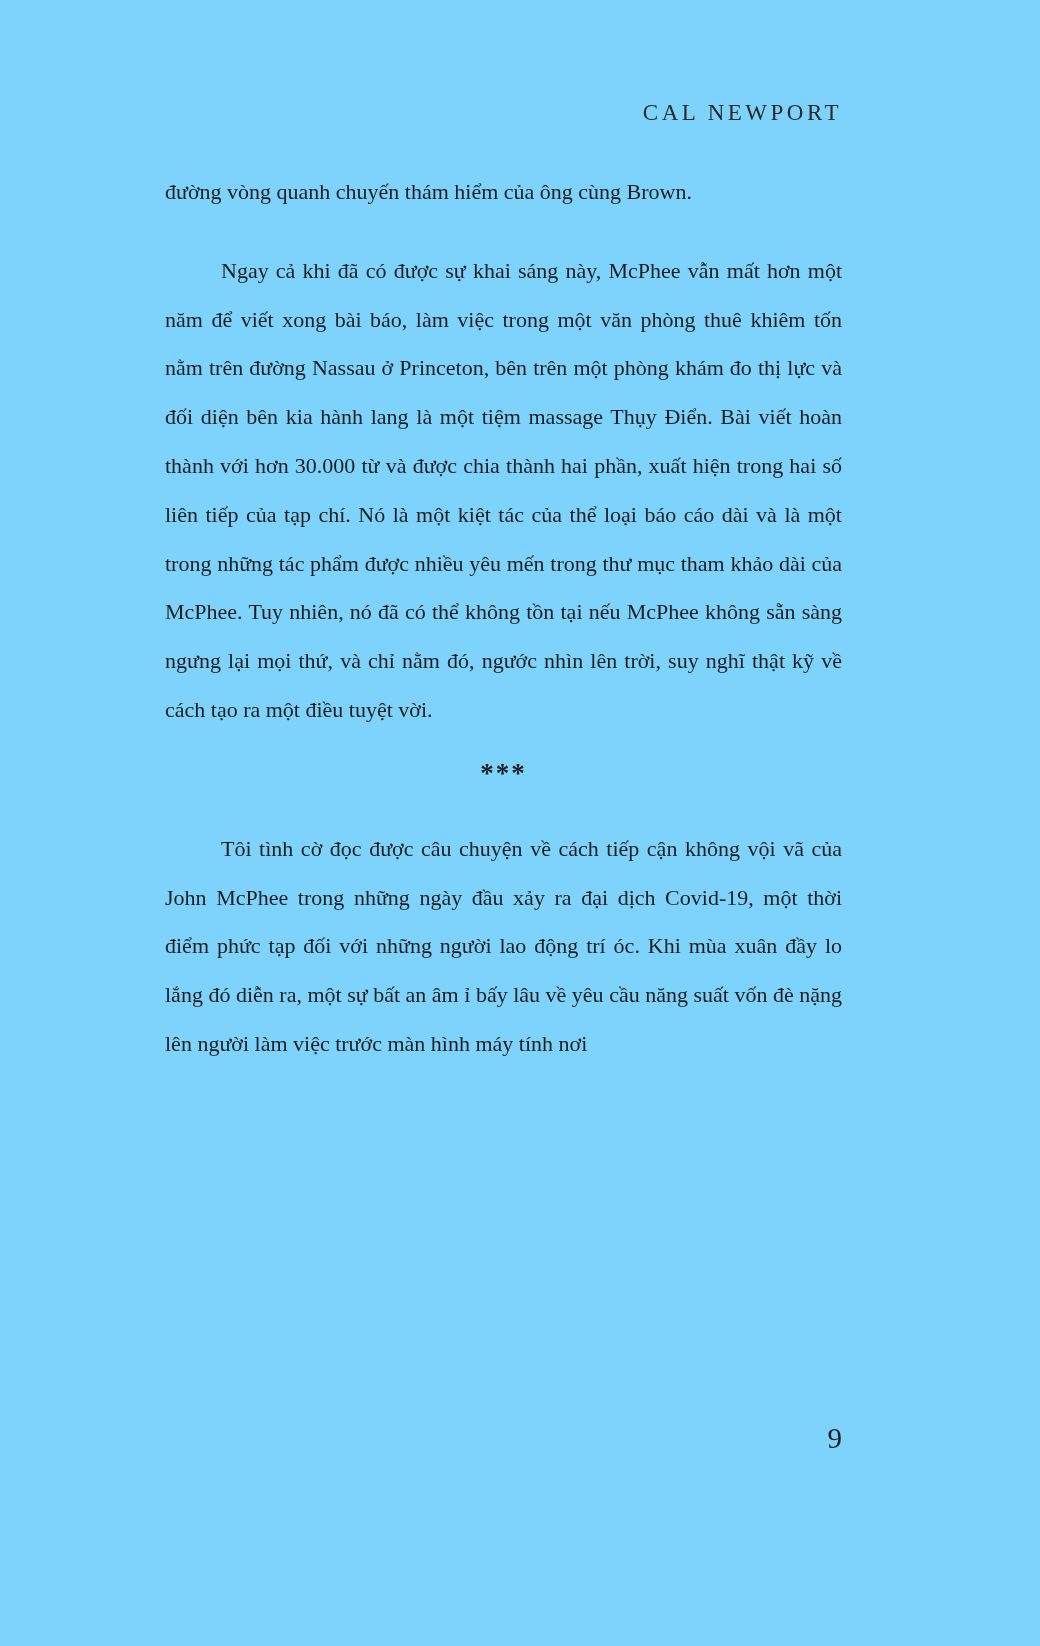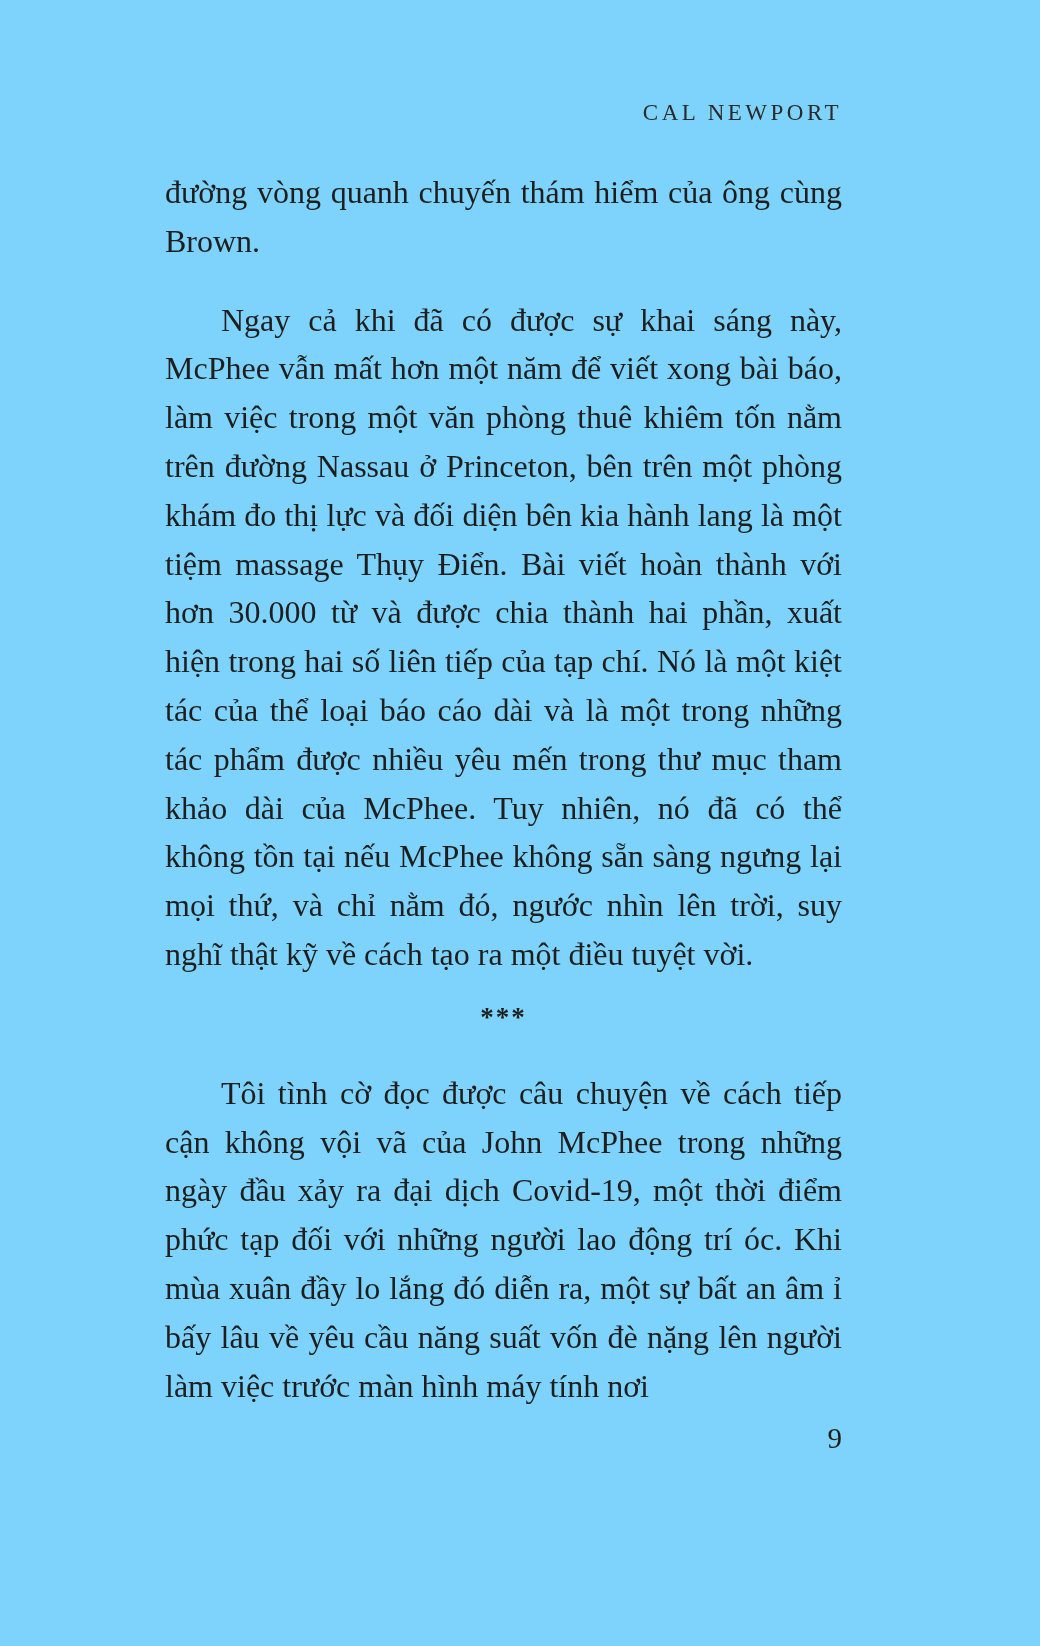--- a/index.html
+++ b/index.html
@@ -33,21 +33,21 @@
     font-family: "Liberation Serif", serif;
   }
   .body-text {
     position: absolute;
     top: 168px;
     left: 165px;
     right: 198px;
   }
   .body-text p {
     margin: 0;
-    font-size: 32px;
+    font-size: 22px;
     line-height: 48.8px;
     text-align: justify;
     text-justify: inter-word;
     color: #1e1e1e;
   }
   .body-text p + p {
     margin-top: 30px;
   }
   .body-text p.indent {
     text-indent: 56px;

